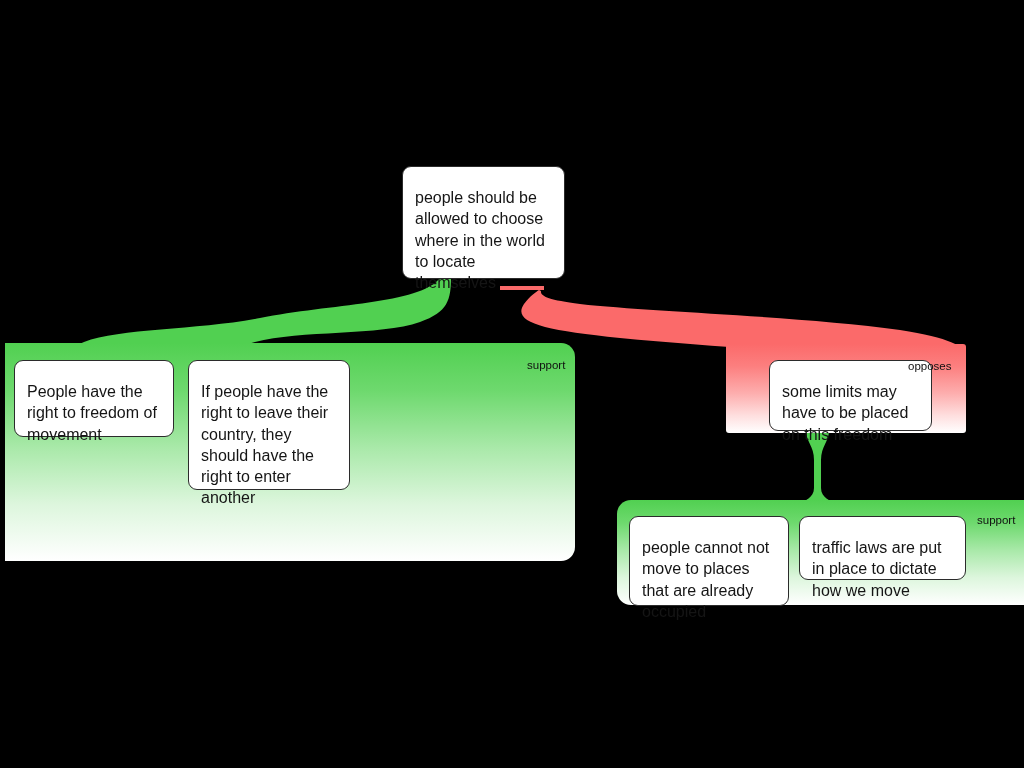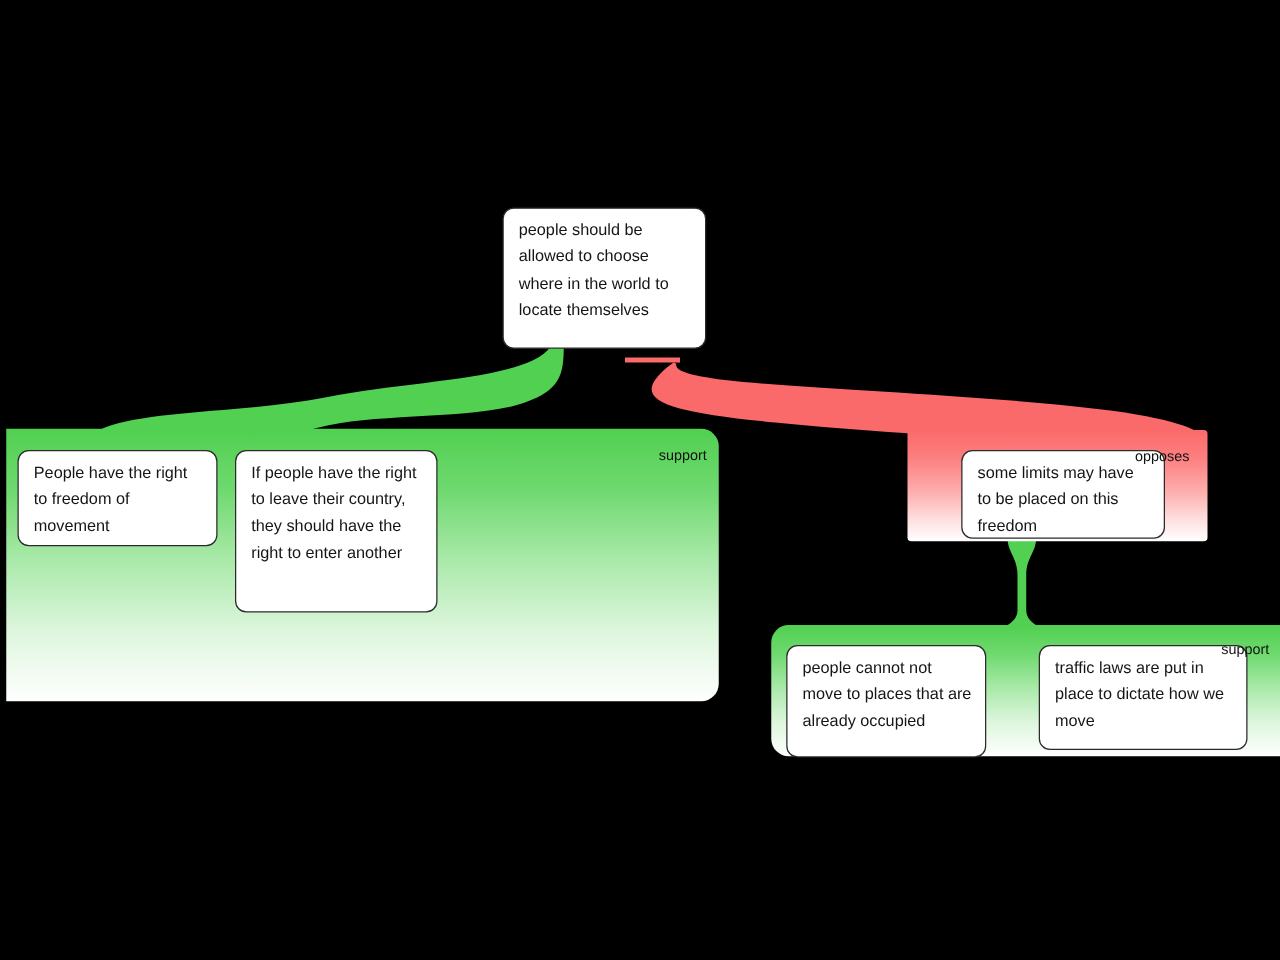--- a/index.html
+++ b/index.html
@@ -31,22 +31,22 @@
     z-index: 1;
   }
 
   
   .claim {
     position: absolute;
     box-sizing: border-box;
     background: #ffffff;
     border: 1.2px solid #2b2b2b;
     border-radius: 9px;
-    padding: 6px 10px 9px 12px;
-    font-size: 13px;
+    padding: 20px 10px 9px 12px;
+    font-size: 16px;
     line-height: 21.3px;
     color: #151515;
     z-index: 3;
     white-space: pre-line;
   }
 
   
   #root-claim {
     left: 402px;
     top: 166px;
@@ -104,21 +104,21 @@
     border-radius: 14px 0 0 14px;
   }
   #label-support-limits { left: 977px; top: 514px; }
 
   
   #claim-freedom-movement { left: 14px;  top: 360px; width: 160px; height: 77px; }
   #claim-leave-enter      { left: 188px; top: 360px; width: 162px; height: 130px; }
   #claim-equal-opp        { left: 362px; top: 360px; width: 153px; height: 196px; }
   #claim-some-limits      { left: 736px; top: 360px; width: 163px; height: 71px; margin-left: 33px; }
   #claim-cannot-move      { left: 629px; top: 516px; width: 160px; height: 90px; }
-  #claim-traffic-laws     { left: 799px; top: 516px; width: 167px; height: 84px; margin-left: 32px; }
+  #claim-traffic-laws     { left: 799px; top: 516px; width: 167px; height: 64px; }
 </style>
 </head>
 <body>
 
 <div id="canvas">
 
   <svg id="connectors" viewBox="0 0 1024 768" width="1024" height="768" xmlns="http://www.w3.org/2000/svg">
 
     <path d="M 451 277
              C 451 300, 448 312, 420 322

